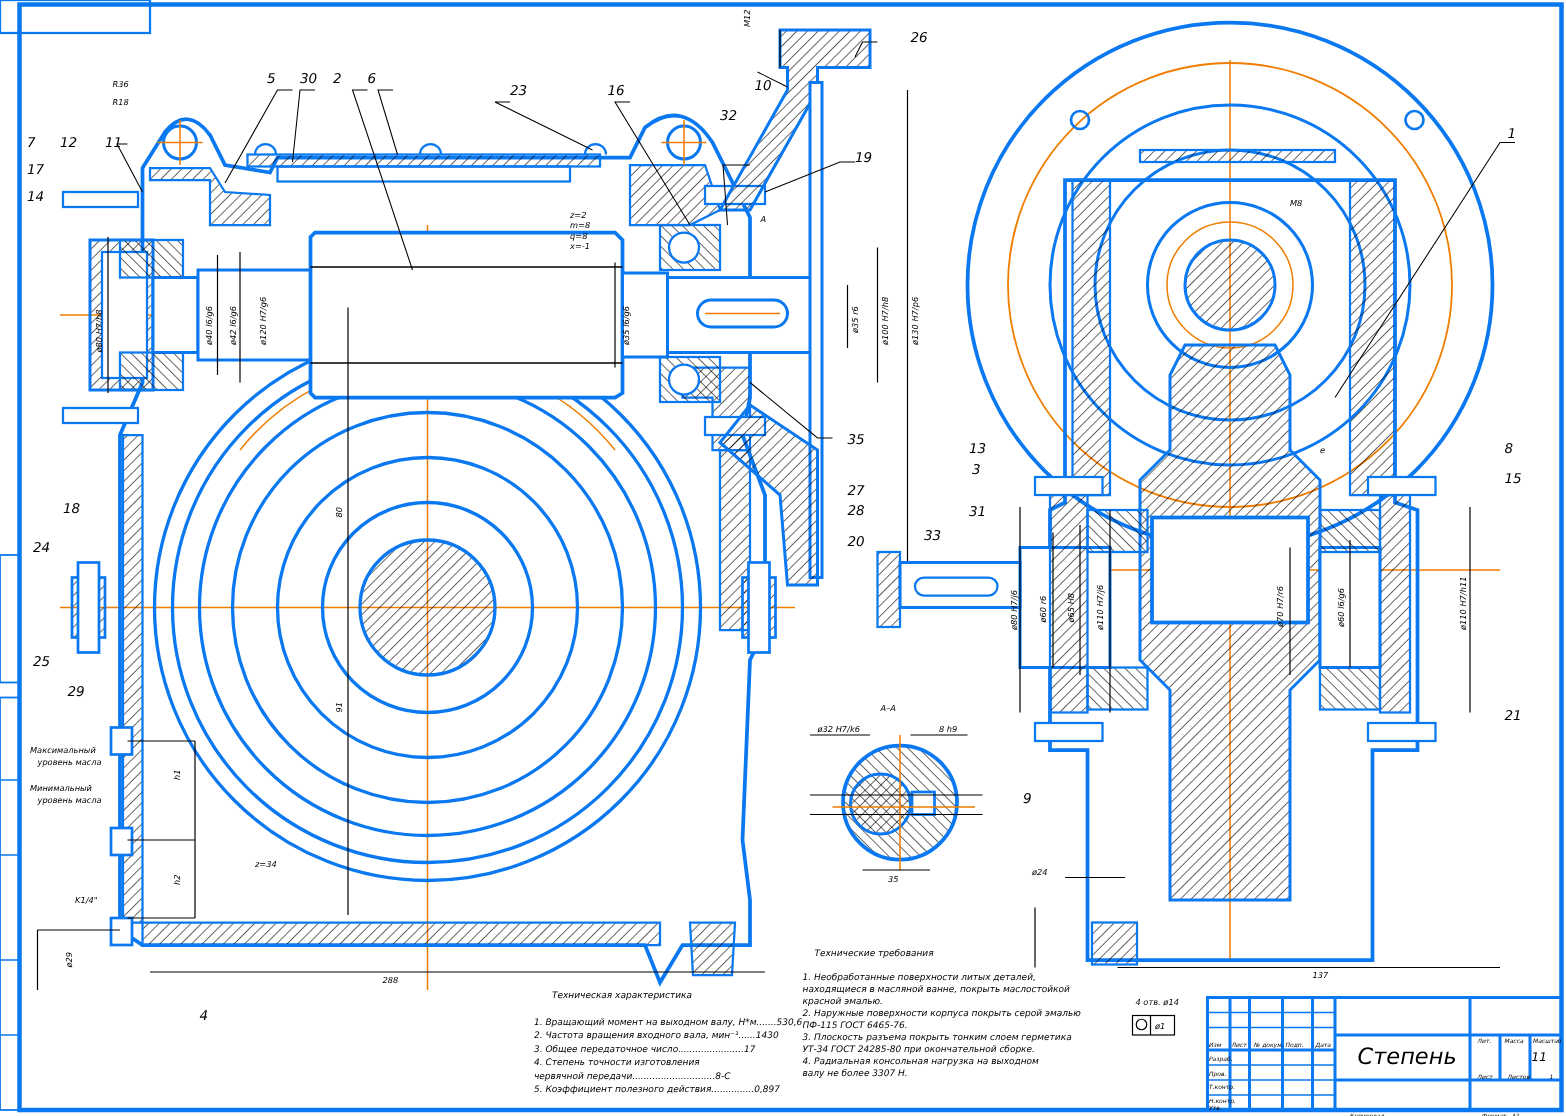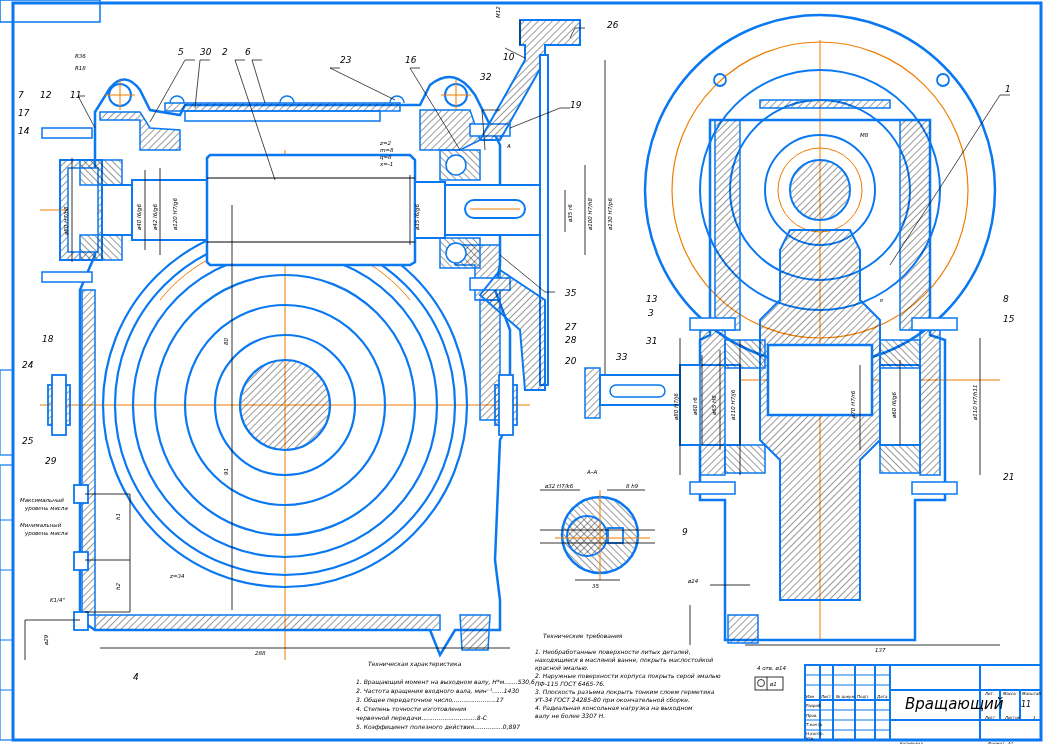--- a/index.html
+++ b/index.html
@@ -348,21 +348,21 @@
   <div class="row" style="top:24px">   находящиеся в масляной ванне, покрыть маслостойкой</div>
   <div class="row" style="top:32px">   красной эмалью.</div>
   <div class="row" style="top:40px">2. Наружные поверхности корпуса покрыть серой эмалью</div>
   <div class="row" style="top:48px">   ПФ-115 ГОСТ 6465-76.</div>
   <div class="row" style="top:56px">3. Плоскость разъема покрыть тонким слоем герметика</div>
   <div class="row" style="top:64px">   УТ-34 ГОСТ 24285-80 при окончательной сборке.</div>
   <div class="row" style="top:72px">4. Радиальная консольная нагрузка на выходном</div>
   <div class="row" style="top:80px">   валу не более 3307 Н.</div>
 </div>
 
-<div class="tb-title">Вращающий</div>
+<div class="tb-title">Степень</div>
 <div class="tb-sheet">11</div>
 <div class="tb-small" style="left:806px;top:694px">Изм</div>
 <div class="tb-small" style="left:821px;top:694px">Лист</div>
 <div class="tb-small" style="left:836px;top:694px">№ докум.</div>
 <div class="tb-small" style="left:857px;top:694px">Подп.</div>
 <div class="tb-small" style="left:877px;top:694px">Дата</div>
 <div class="tb-small" style="left:806px;top:703px">Разраб.</div>
 <div class="tb-small" style="left:806px;top:713px">Пров.</div>
 <div class="tb-small" style="left:806px;top:722px">Т.контр.</div>
 <div class="tb-small" style="left:806px;top:731px">Н.контр.</div>

